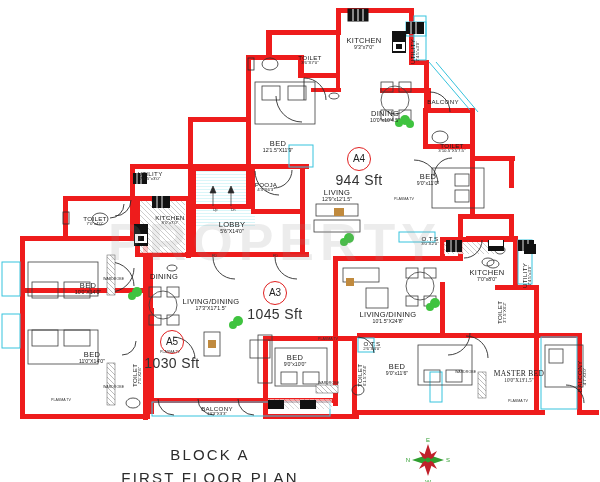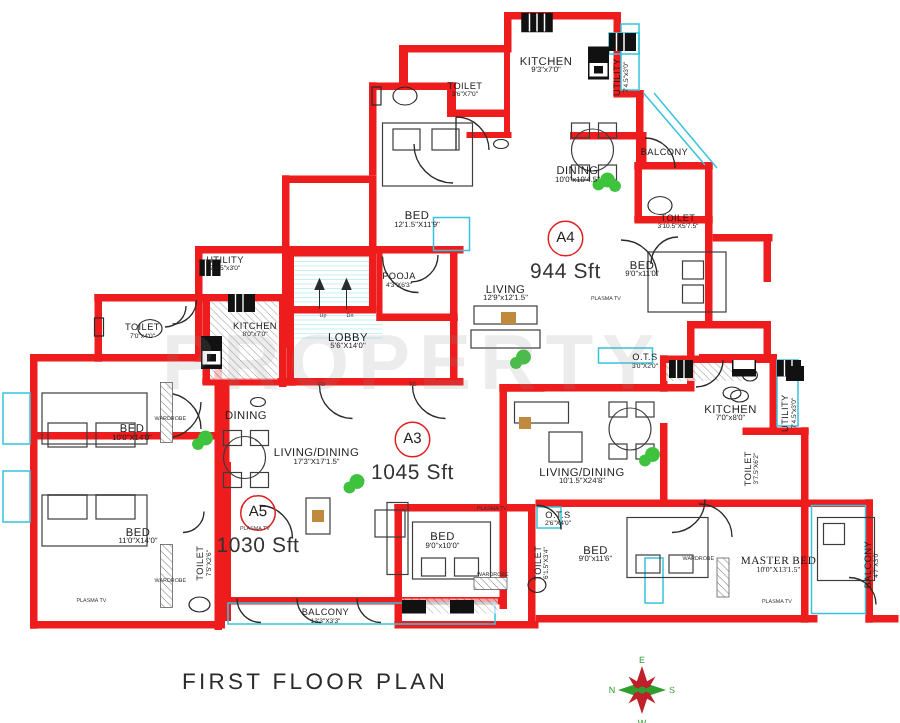--- a/index.html
+++ b/index.html
@@ -497,21 +497,21 @@
     <div class="room-label sm" style="left: 542px; top: 371px; width: 80px; transform: rotate(-90deg);">
       <span class="nm">BALCONY</span>
       <span class="dm">4'7"X3'0"</span>
     </div>
   </div>
 <div id="unit-tags">
     <div class="unit-tag" style="left: 235px; top: 281px; width: 80px;">
       <span class="circ">A3</span>
       <span class="area">1045 Sft</span>
     </div>
-    <div class="unit-tag" style="left: 337px; top: 147px; width: 80px;">
+    <div class="unit-tag" style="left: 319px; top: 147px; width: 80px;">
       <span class="circ">A4</span>
       <span class="area">944 Sft</span>
     </div>
     <div class="unit-tag" style="left: 132px; top: 330px; width: 80px;">
       <span class="circ">A5</span>
       <span class="area">1030 Sft</span>
     </div>
   </div>
 <div id="annotations">
     <div class="tiny" style="left: 213px; top: 208px;">Up</div>
@@ -523,14 +523,15 @@
     <div class="tiny" style="left: 51px; top: 398px;">PLASMA TV</div>
     <div class="tiny" style="left: 160px; top: 350px;">PLASMA TV</div>
     <div class="tiny" style="left: 318px; top: 337px;">PLASMA TV</div>
     <div class="tiny" style="left: 394px; top: 197px;">PLASMA TV</div>
     <div class="tiny" style="left: 508px; top: 399px;">PLASMA TV</div>
     <div class="tiny" style="left: 318px; top: 381px;">WARDROBE</div>
     <div class="tiny" style="left: 455px; top: 370px;">WARDROBE</div>
   </div>
 
 <div class="plan-title" style="top:444px;">
+  <div>BLOCK A</div>
   <div>FIRST FLOOR PLAN</div>
 </div>
 
 </body></html>

